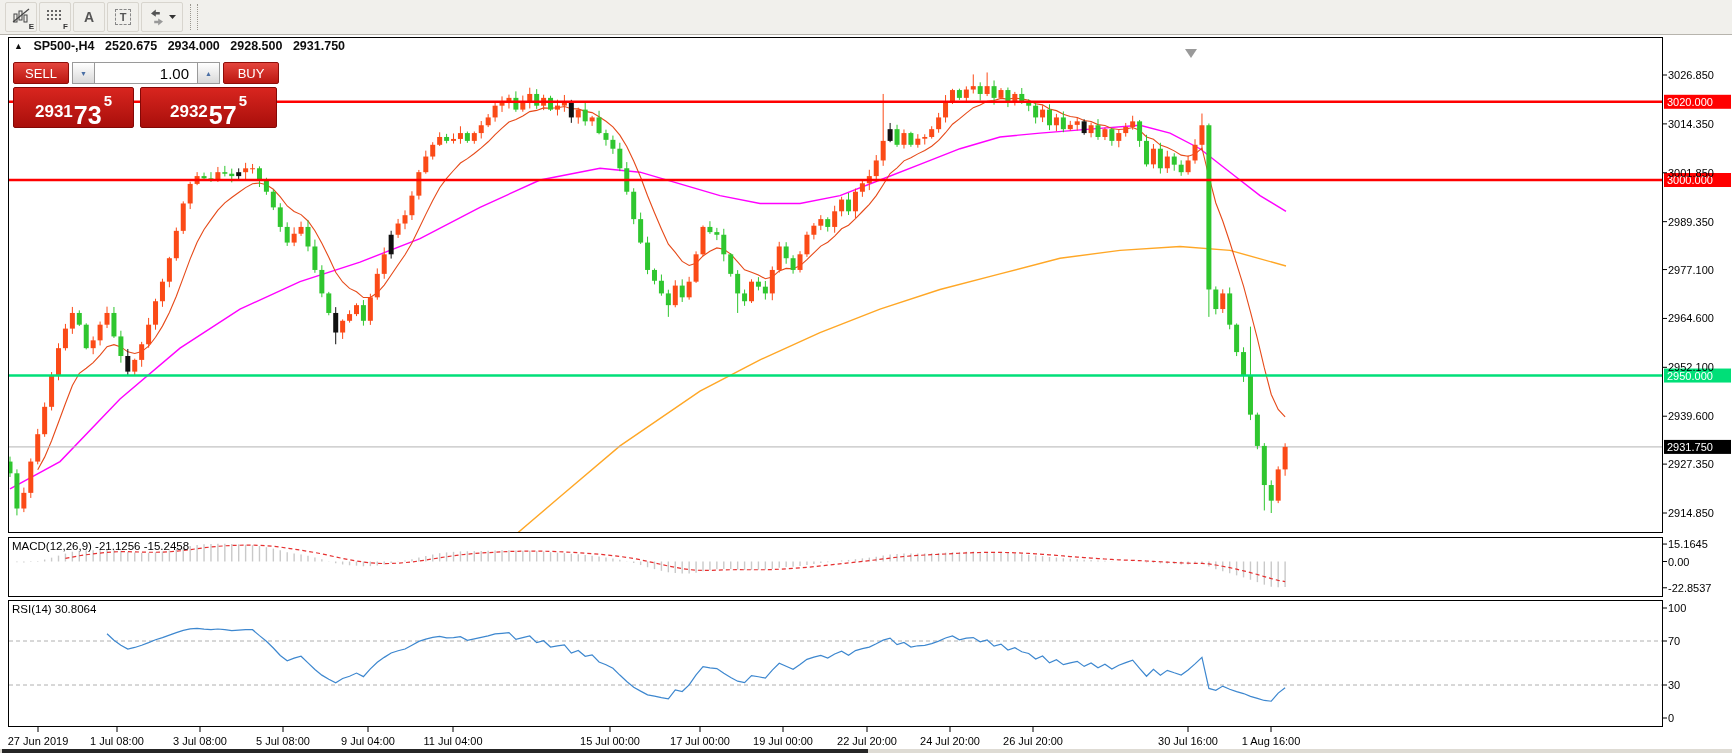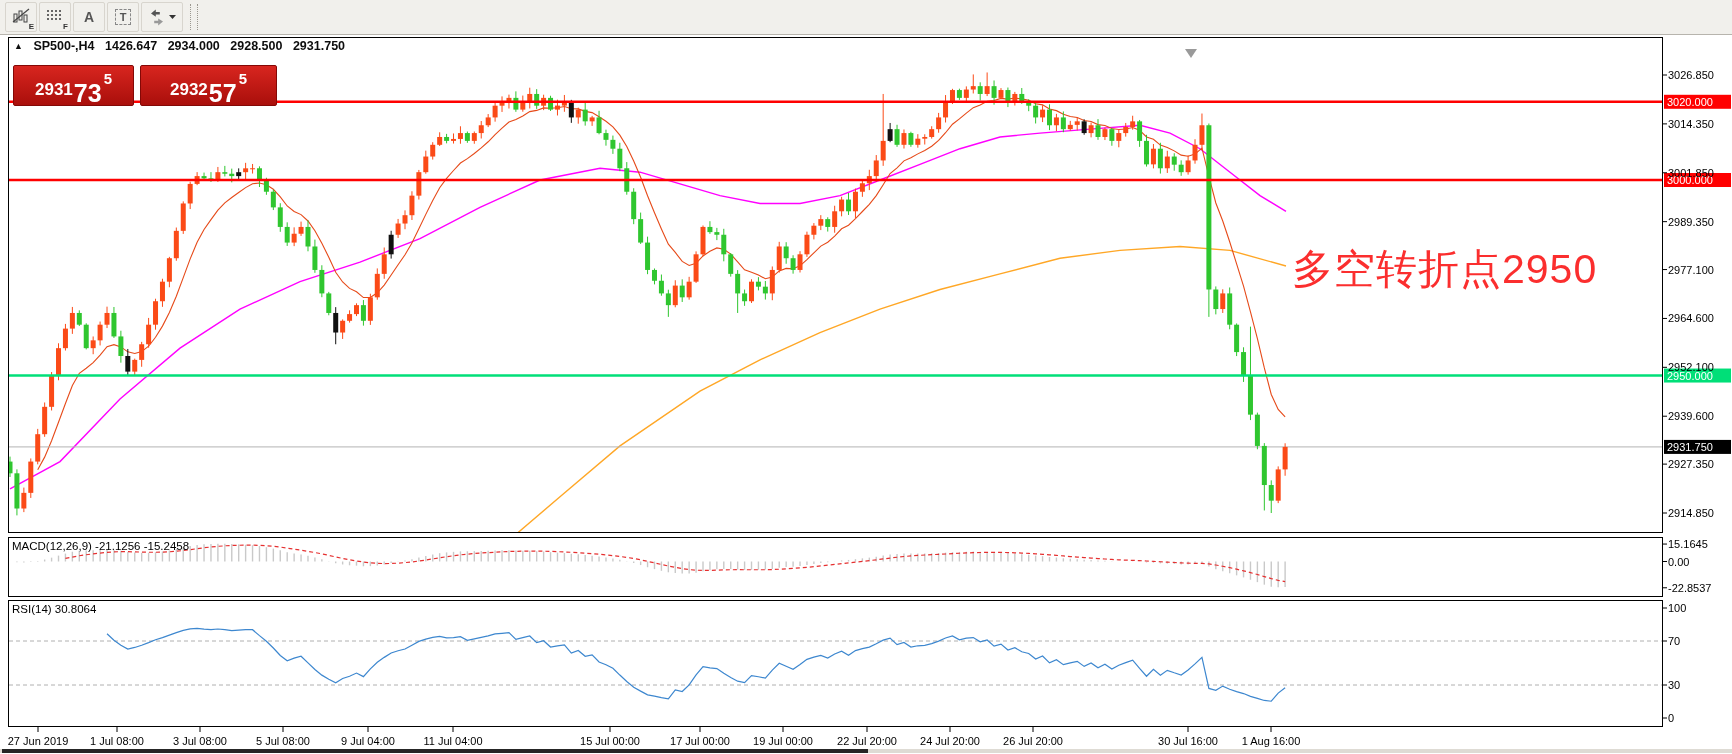--- a/index.html
+++ b/index.html
@@ -775,40 +775,48 @@
           <line x1="1188" y1="727" x2="1188" y2="732" stroke="#000"></line>
           <text x="1188" y="745" font-size="11" fill="#000" text-anchor="middle">30 Jul 16:00</text>
           <line x1="1271" y1="727" x2="1271" y2="732" stroke="#000"></line>
           <text x="1271" y="745" font-size="11" fill="#000" text-anchor="middle">1 Aug 16:00</text>
         </g>
     </svg>
 
     <div class="symbol-info">
       <span class="si-caret">▲</span>
       <span>SP500-,H4</span>
-      <span>1426.647</span>
+      <span>2520.675</span>
       <span>2934.000</span>
       <span>2928.500</span>
       <span>2931.750</span>
     </div>
 
     <div class="trade-panel">
+      <div class="tp-row1">
+        <button class="tp-sell">SELL</button>
+        <div class="tp-spin">
+          <button class="tp-dec"><span>▼</span></button>
+          <input class="tp-vol" readonly="" value="1.00" style="">
+          <button class="tp-inc"><span>▲</span></button>
+        </div>
+        <button class="tp-buy">BUY</button>
+      </div>
       <div class="tp-row2">
         <div class="tp-price tp-price-sell">
           <span class="tp-main">2931</span>
           <span class="tp-big">73</span>
           <span class="tp-sup">5</span>
         </div>
         <div class="tp-price tp-price-buy">
           <span class="tp-main">2932</span>
           <span class="tp-big">57</span>
           <span class="tp-sup">5</span>
         </div>
       </div>
     </div>
 
-    <div class="annotation" id="annotation" style="color: rgb(251, 46, 46);">多空转折点2950</div>
   </div>
 
   <div class="scroll-track">
     <div class="scroll-thumb" id="scroll-thumb" style="left: 2px; width: 866px;"></div>
   </div>
 </div>
 
 </body></html>

